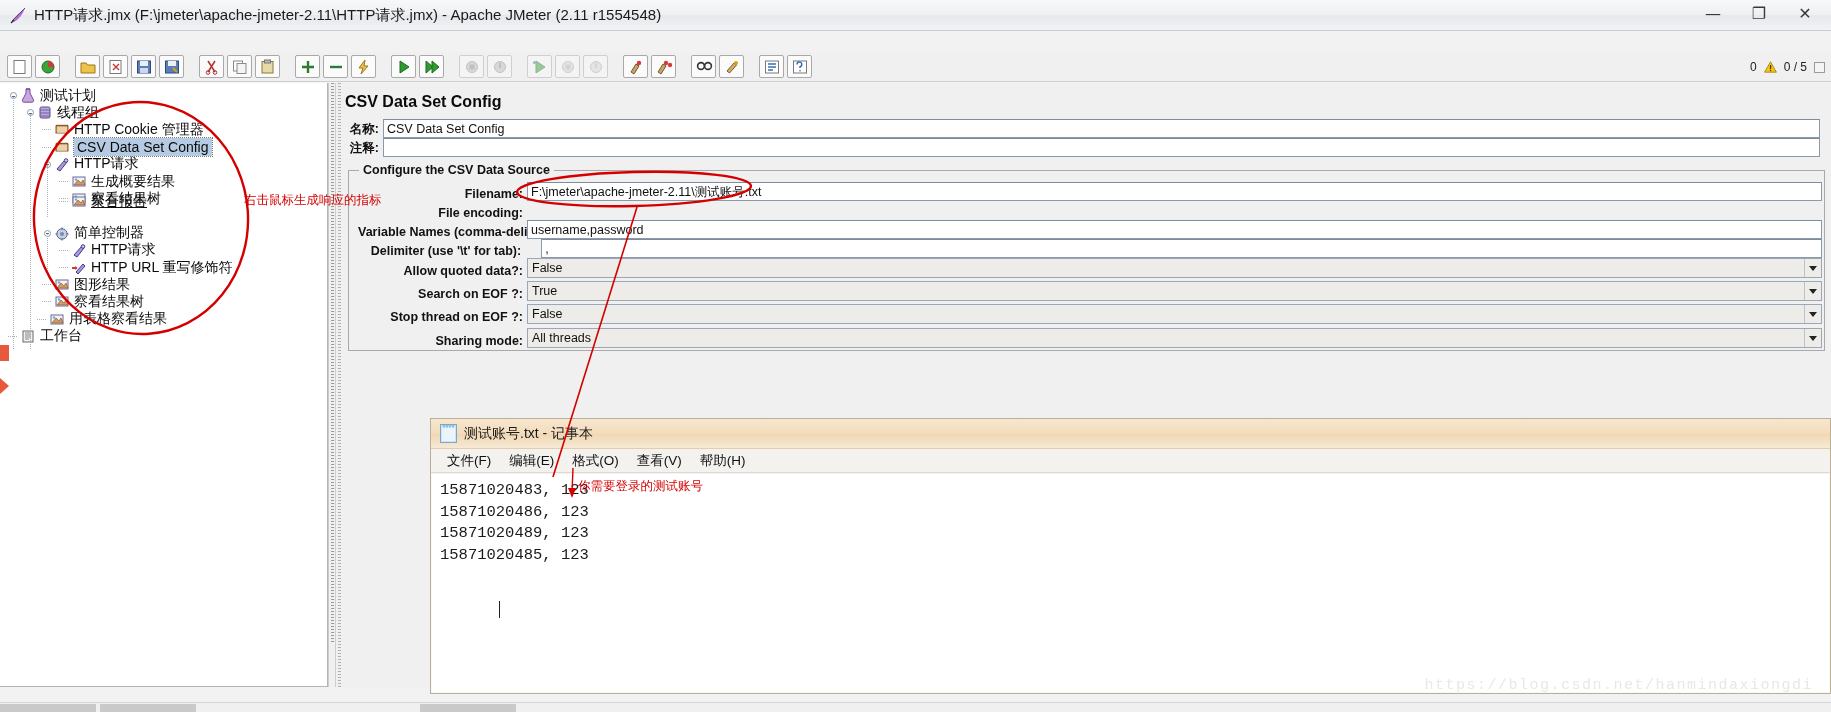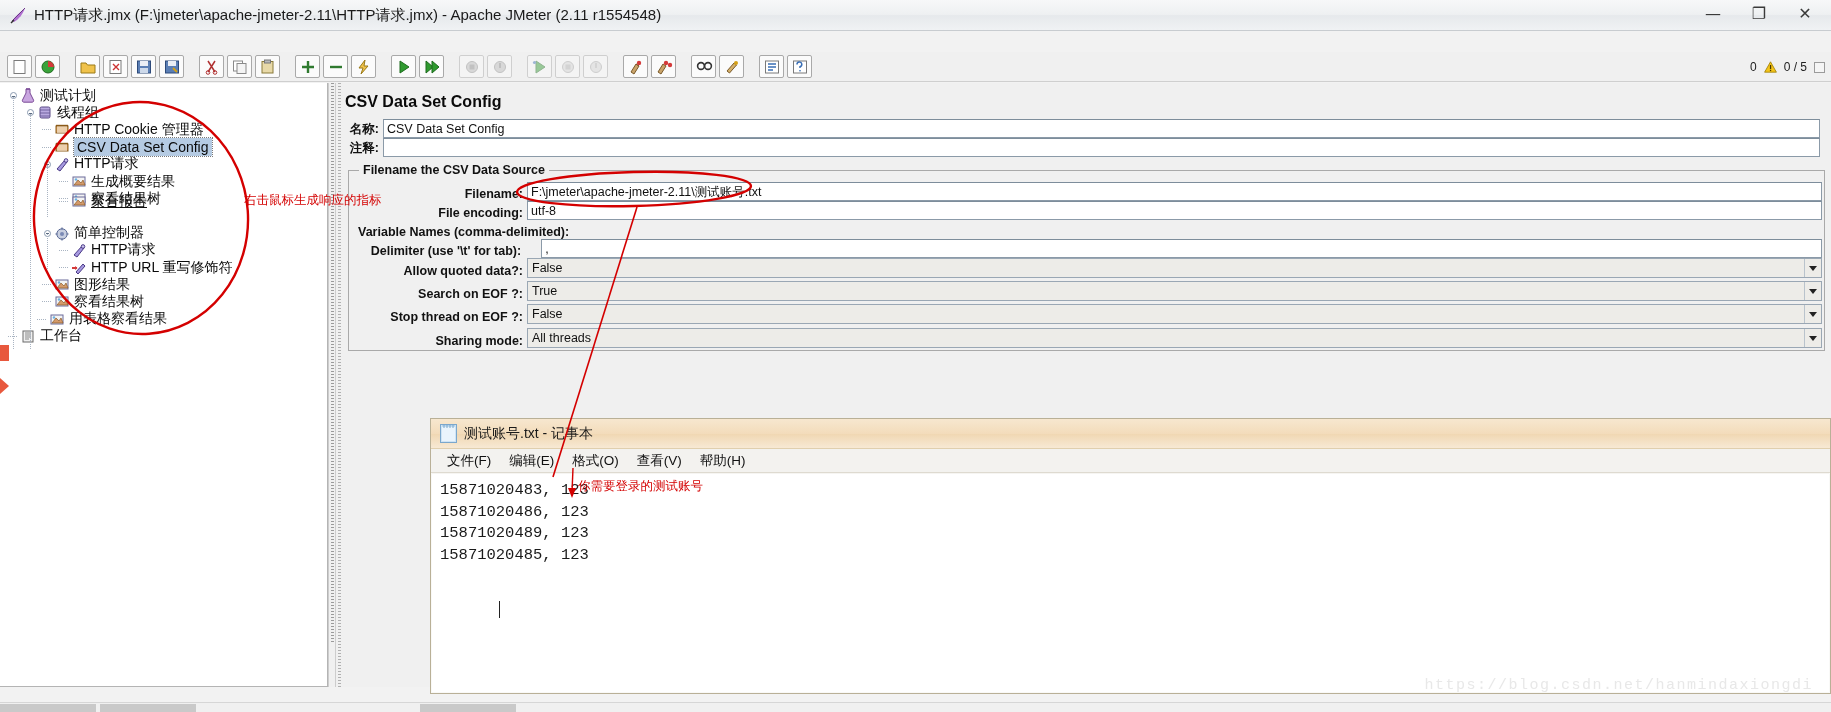--- a/index.html
+++ b/index.html
@@ -672,34 +672,34 @@
   <div class="form-row" style="left:345px; top:119px; width:1480px;">
     <div class="form-label" style="width:38px;">名称:</div>
     <div class="form-input" style="width:1437px;">CSV Data Set Config</div>
   </div>
   <div class="form-row" style="left:345px; top:138px; width:1480px;">
     <div class="form-label" style="width:38px;">注释:</div>
     <div class="form-input" style="width:1437px;"></div>
   </div>
 
   <div class="groupbox" style="left:348px; top:170px; width:1477px; height:181px;">
-    <div class="gb-title">Filename the CSV Data Source</div>
+    <div class="gb-title">Configure the CSV Data Source</div>
   </div>
 
   <div id="form-fields">
       <div class="form-row" style="left: 358px; top: 182px; width: 1464px;">
         <div class="form-label" style="width: 169px;">Filename:</div>
         <div class="form-input" style="width: 1295px;">F:\jmeter\apache-jmeter-2.11\测试账号.txt</div>
       </div>
       <div class="form-row" style="left: 358px; top: 201px; width: 1464px;">
         <div class="form-label" style="width: 169px;">File encoding:</div>
-        <div class="form-input" style="width: 1295px;">utf-8</div>
       </div>
       <div class="form-row" style="left: 358px; top: 220px; width: 1464px;">
         <div class="form-label" style="width: 169px;">Variable Names (comma-delimited):</div>
+        <div class="form-input" style="width: 1295px;">username,password</div>
       </div>
       <div class="form-row" style="left: 358px; top: 239px; width: 1464px; gap: 16px;">
         <div class="form-label" style="width: 169px;">Delimiter (use '\t' for tab):</div>
         <div class="form-input" style="width: 1295px;">,</div>
       </div>
       <div class="form-row" style="left: 358px; top: 259px; width: 1464px;">
         <div class="form-label" style="width: 169px;">Allow quoted data?:</div>
         <div class="combo" style="width: 1295px;">
           <span>False</span>
           <span class="arrow-box">

